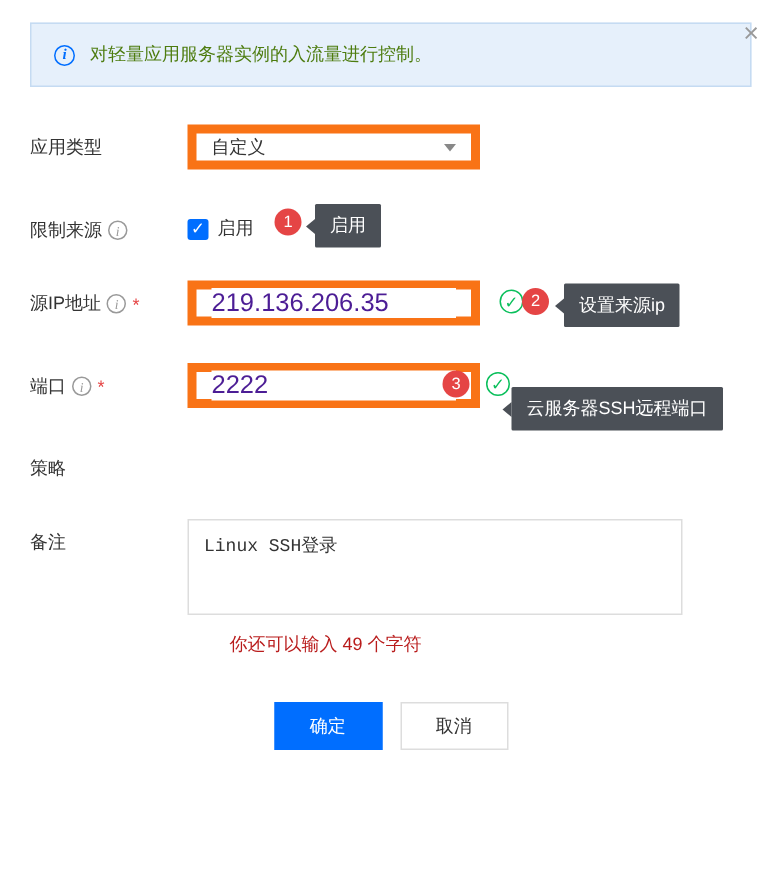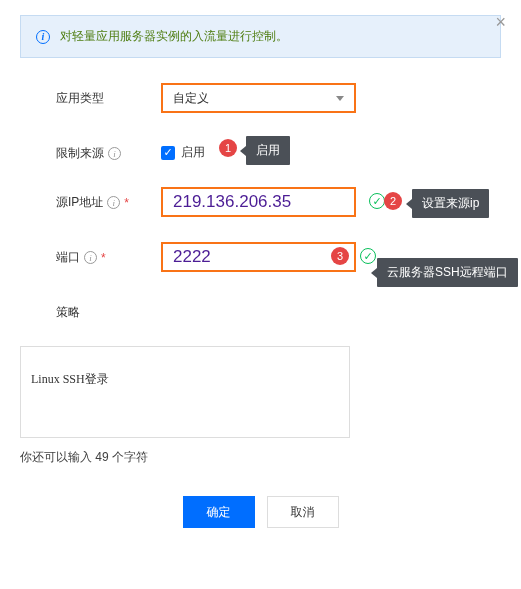--- a/index.html
+++ b/index.html
@@ -5,36 +5,36 @@
 * { box-sizing: border-box; margin: 0; padding: 0; }
 body { font-family: -apple-system, "PingFang SC", "Microsoft YaHei", sans-serif; font-size: 12px; color: #333; background: #fff; width: 521px; }
 .dialog { padding: 15px 20px 20px; position: relative; }
 .dialog-title { font-size: 14px; font-weight: bold; color: #000; margin-bottom: 20px; }
 .close-x { position: absolute; right: 15px; top: 12px; font-size: 18px; color: #999; cursor: pointer; }
 .info-banner { background: #e6f0fb; border: 1px solid #c5dbf2; padding: 12px 15px; margin-bottom: 25px; display: flex; align-items: center; gap: 10px; }
 .info-icon-circle { width: 14px; height: 14px; border: 1.5px solid #006eff; border-radius: 50%; display: flex; align-items: center; justify-content: center; color: #006eff; font-size: 10px; font-weight: bold; font-style: italic; font-family: Georgia, serif; flex: none; }
 .info-text { color: #4d7c0f; }
 .form-row { display: flex; align-items: flex-start; margin-bottom: 25px; }
 .form-row.port-row { margin-bottom: 25px; }
-.form-label { width: 105px; flex: none; color: #333; padding-top: 7px; display: flex; align-items: center; gap: 4px; margin-left: 36px; }
+.form-label { width: 105px; flex: none; color: #333; padding-top: 7px; display: flex; align-items: center; gap: 4px; }
 .help-icon { width: 13px; height: 13px; border: 1px solid #999; border-radius: 50%; display: inline-flex; align-items: center; justify-content: center; font-size: 9px; font-style: italic; color: #999; font-family: Georgia, serif; }
 .required { color: #e54545; }
 .form-control { position: relative; }
-.select-box, .input-box { width: 195px; height: 30px; border: 2px solid #f97316; padding: 0 10px; font-size: 12px; color: #333; background: #fff; display: flex; align-items: center; justify-content: space-between; }
+.select-box, .input-box { width: 195px; height: 30px; border: 6px solid #f97316; padding: 0 10px; font-size: 12px; color: #333; background: #fff; display: flex; align-items: center; justify-content: space-between; }
 .select-box { cursor: pointer; }
 .caret { width: 0; height: 0; border-left: 4px solid transparent; border-right: 4px solid transparent; border-top: 5px solid #888; }
 .input-box input { border: none; outline: none; width: 100%; font-size: 17px; color: #4c1d95; }
 .checkbox-row { display: flex; align-items: center; gap: 6px; padding-top: 6px; }
 .checkbox { width: 14px; height: 14px; background: #006eff; border-radius: 2px; display: flex; align-items: center; justify-content: center; color: #fff; font-size: 11px; }
 .check-ok { width: 16px; height: 16px; border: 1.5px solid #0abf5b; border-radius: 50%; display: flex; align-items: center; justify-content: center; color: #0abf5b; font-size: 11px; margin-left: 8px; position: absolute; }
 .badge { width: 18px; height: 18px; background: #e54545; color: #fff; border-radius: 50%; display: flex; align-items: center; justify-content: center; font-size: 11px; position: absolute; }
 .callout { background: #4b5057; color: #fff; padding: 6px 10px; font-size: 12px; border-radius: 1px; position: absolute; white-space: nowrap; }
 .callout::before { content: ""; position: absolute; left: -6px; top: 50%; transform: translateY(-50%); border-top: 5px solid transparent; border-bottom: 5px solid transparent; border-right: 6px solid #4b5057; }
-textarea.remark { width: 330px; height: 92px; border: 1px solid #ddd; padding: 24px 10px; font-size: 12px; color: #333; resize: none; font-family: Liberation Serif, serif; }
-.char-hint { color: #404040; font-size: 12px; margin-top: 8px; }
+textarea.remark { width: 330px; height: 64px; border: 1px solid #ddd; padding: 8px 10px; font-size: 12px; color: #333; resize: none; font-family: Liberation Mono, monospace; }
+.char-hint { color: #b91c1c; font-size: 12px; margin-top: 8px; margin-left: 28px; }
 .footer { display: flex; justify-content: center; gap: 12px; margin-top: 30px; }
 .btn { width: 72px; height: 32px; font-size: 12px; border: 1px solid #ddd; background: #fff; color: #333; cursor: pointer; display: flex; align-items: center; justify-content: center; }
 .btn-primary { background: #006eff; border-color: #006eff; color: #fff; }
 </style>
 </head>
 <body>
 
 <div class="dialog">
   <div class="close-x">×</div>
 
@@ -99,20 +99,21 @@
       <span class="check-ok" style="left:191px; top:6px;">✓</span>
       <span class="callout" style="left:216px; top:16px;">云服务器SSH远程端口</span>
     </div>
   </div>
 
   <div class="form-row">
     <div class="form-label">策略</div>
   </div>
 
   <div class="form-row" style="margin-bottom:5px;">
+    <div class="form-label">备注</div>
     <div class="form-control">
       <textarea class="remark" style="">Linux SSH登录</textarea>
       <div class="char-hint">你还可以输入 49 个字符</div>
     </div>
   </div>
 
   <div class="footer">
     <div class="btn btn-primary">确定</div>
     <div class="btn">取消</div>
   </div>

